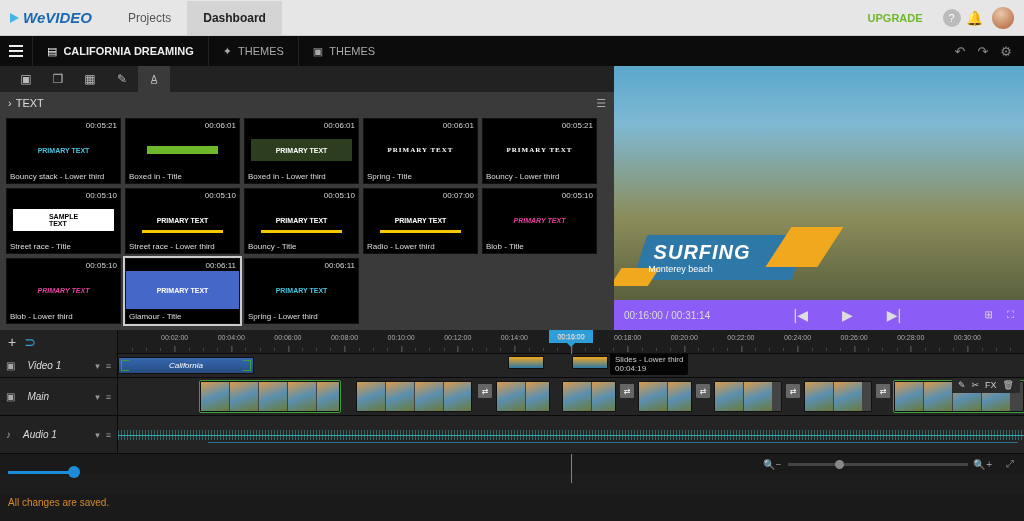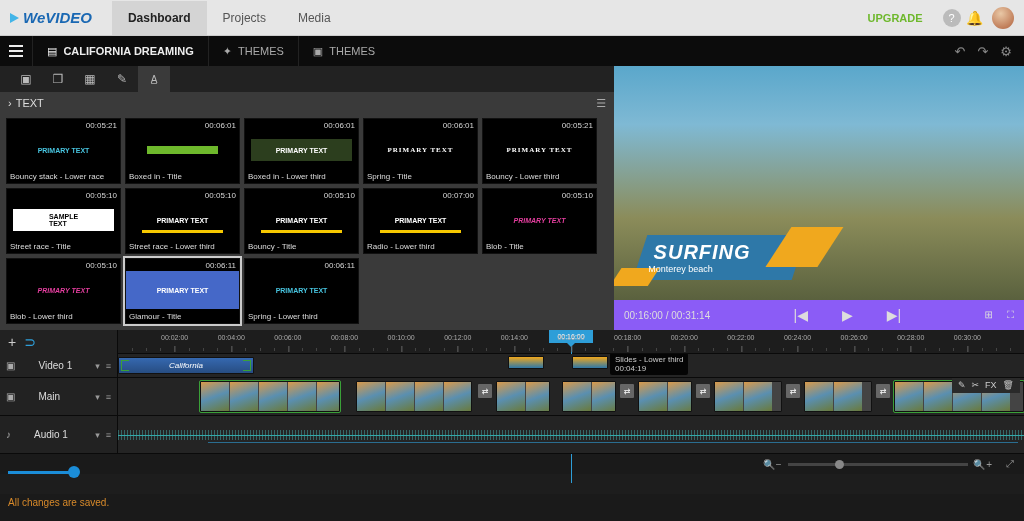--- a/index.html
+++ b/index.html
@@ -66,21 +66,21 @@
 .tick::after{content:"";position:absolute;left:50%;top:12px;width:1px;height:6px;background:#666;}
 .subtick{position:absolute;top:18px;width:1px;height:3px;background:#444;}
 .playhead-marker{position:absolute;top:0;transform:translateX(-50%);}
 .ph-flag{width:44px;height:13px;background:#2e9ed8;color:#fff;font-size:7px;display:flex;align-items:center;justify-content:center;position:relative;}
 .ph-flag::after{content:"";position:absolute;bottom:-4px;left:50%;transform:translateX(-50%);border-left:4px solid transparent;border-right:4px solid transparent;border-top:4px solid #2e9ed8;}
 .ph-line{position:absolute;left:50%;top:13px;width:1px;height:140px;background:#2e9ed8;z-index:50;}
 
 .tl-track{height:38px;display:flex;border-bottom:1px solid #0a0a0a;position:relative;}
 .tl-track.short{height:24px;}
 .tl-track.audio{height:38px;}
-.tl-left .lbl{color:#ddd;font-size:10px;margin-left:23px;flex:1;}
+.tl-left .lbl{color:#ddd;font-size:10px;margin-left:12px;flex:1;font-style:italic;}
 .tl-left .ctrls{display:flex;gap:6px;margin-right:6px;color:#999;font-size:9px;}
 .tl-body{flex:1;position:relative;background:#242424;overflow:hidden;}
 .clip{position:absolute;top:3px;bottom:3px;border:1px solid #111;border-radius:1px;}
 .clip.video{background:linear-gradient(180deg,#3568b0,#274d82);}
 .clip.lowerthird{background:linear-gradient(180deg,#f0a81e,#2e78a8);top:2px;bottom:8px;}
 .clip.video .txt{color:#fff;font-size:8px;font-style:italic;display:flex;height:100%;align-items:center;justify-content:center;}
 .tooltip{position:absolute;background:rgba(0,0,0,.85);color:#ccc;font-size:8px;padding:2px 5px;border-radius:2px;white-space:nowrap;}
 .clip.main{background:#444;display:flex;align-items:center;overflow:hidden;}
 .clip.main .frame{flex:0 0 28px;height:100%;background:linear-gradient(160deg,#d99a4a,#5a8fb0,#6a7a3a);margin-right:1px;}
 .clip.main.sel{outline:1px solid #3aa038;}
@@ -102,23 +102,22 @@
 </style>
 </head>
 <body>
 
 <div class="topbar">
   <div class="logo">
     <span class="logo-play"></span>
     <span>WeVIDEO</span>
   </div>
   <div class="nav-tabs">
+    <div class="nav-tab">Projects</div>
     <div class="nav-tab active">Dashboard</div>
-    <div class="nav-tab">Projects</div>
-    <div class="nav-tab">Media</div>
   </div>
   <div class="spacer"></div>
   <div class="upgrade">UPGRADE</div>
   <div class="icon-circle">?</div>
   <div style="color:#999;font-size:14px;">🔔</div>
   <div class="avatar"></div>
 </div>
 
 <div class="projectbar">
   <div class="hamburger">
@@ -157,21 +156,21 @@
     </div>
     <div class="mp-header">
       <span style="margin-right:4px;">›</span>
       <span>TEXT</span>
       <span class="hdr-right">☰</span>
     </div>
     <div class="thumbs" id="thumbs">
         <div class="thumb">
           <div class="dur">00:05:21</div>
           <div class="pv teal">PRIMARY TEXT</div>
-          <div class="lbl">Bouncy stack - Lower race</div>
+          <div class="lbl">Bouncy stack - Lower third</div>
         </div>
         <div class="thumb">
           <div class="dur">00:06:01</div>
           <div class="pv greenbar">PRIMARY TEXT</div>
           <div class="lbl">Boxed in - Title</div>
         </div>
         <div class="thumb">
           <div class="dur">00:06:01</div>
           <div class="pv greenband">PRIMARY TEXT</div>
           <div class="lbl">Boxed in - Lower third</div>

